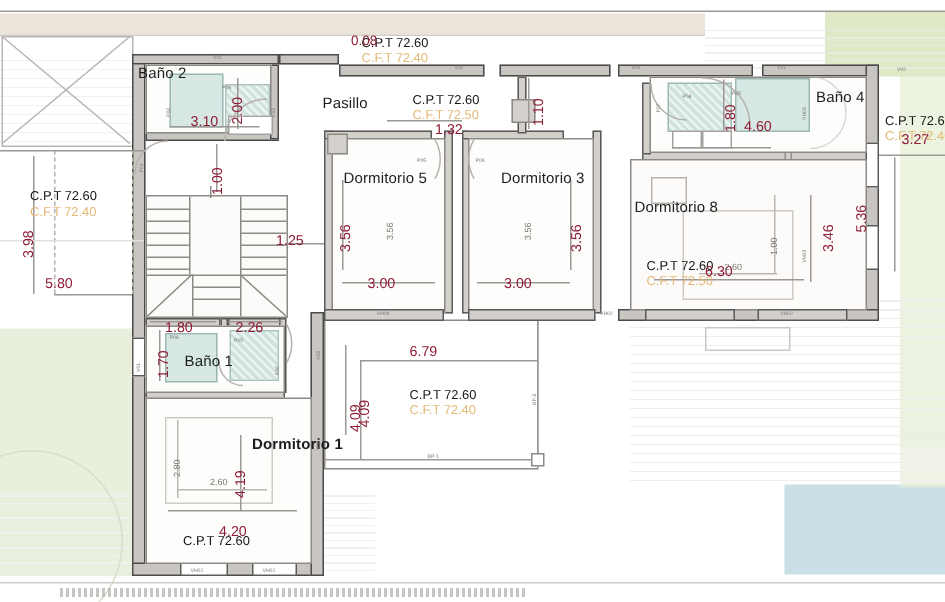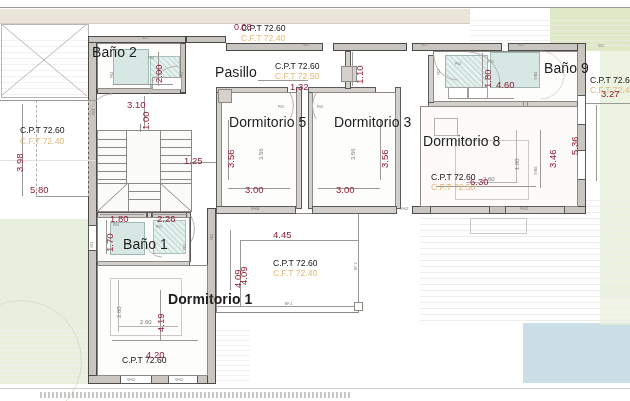--- a/index.html
+++ b/index.html
@@ -19,21 +19,21 @@
   .green{position:absolute;background:#e8efdd;}
   .green2{position:absolute;background:#dfe9c8;}
   .pool{position:absolute;background:#cbdfe6;}
   .beige{position:absolute;background:#ebe4d8;}
   .thinline{position:absolute;background:#b9b6b2;}
   .dashv{position:absolute;border-left:1px dashed #b5b2ae;}
   .dimline{position:absolute;background:#9b9895;height:1px;}
   .dimlinev{position:absolute;background:#9b9895;width:1px;}
 
   
-  .lbl{position:absolute;color:#1d1d1d;font-size:14px;white-space:nowrap;letter-spacing:.1px;}
+  .lbl{position:absolute;color:#1d1d1d;font-size:10px;white-space:nowrap;letter-spacing:.1px;}
   .cpt{position:absolute;color:#141414;font-size:8.6px;white-space:nowrap;font-weight:500;}
   .cft{position:absolute;color:#e3b877;font-size:8.6px;white-space:nowrap;font-weight:500;}
   .dim{position:absolute;color:#8f1d35;font-size:9.5px;white-space:nowrap;}
   .dimsm{position:absolute;color:#8f1d35;font-size:6px;white-space:nowrap;}
   .tiny{position:absolute;color:#7b7873;font-size:3.4px;white-space:nowrap;}
   .vrt{transform:rotate(-90deg);transform-origin:0 0;}
 
   
   .tread{position:absolute;background:#8d8a86;height:1px;}
   .treadv{position:absolute;background:#8d8a86;width:1px;}
@@ -226,21 +226,21 @@
   <div class="dimline" style="left:118px;top:326px;width:60px;background:#bab7b3;"></div>
   <div class="dimline" style="left:466px;top:182px;width:52px;background:#bab7b3;"></div>
   <div class="dimlinev" style="left:516px;top:130px;height:52px;background:#bab7b3;"></div>
   <div class="dimlinev" style="left:118px;top:280px;height:52px;background:#bab7b3;"></div>
 
   <div class="lbl" style="left:92px;top:44px;">Baño 2</div>
   <div class="lbl" style="left:215px;top:64px;">Pasillo</div>
   <div class="lbl" style="left:229px;top:114px;">Dormitorio 5</div>
   <div class="lbl" style="left:334px;top:114px;">Dormitorio 3</div>
   <div class="lbl" style="left:423px;top:133px;">Dormitorio 8</div>
-  <div class="lbl" style="left:544px;top:60px;">Baño 9</div>
+  <div class="lbl" style="left:544px;top:60px;">Baño 4</div>
   <div class="lbl" style="left:123px;top:236px;">Baño 1</div>
   <div class="lbl" style="left:168px;top:291px;font-weight:bold;">Dormitorio 1</div>
 
   <div class="cpt" style="left:241px;top:23px;">C.P.T 72.60</div>
   <div class="cft" style="left:241px;top:33px;">C.F.T 72.40</div>
   <div class="dim" style="left:234px;top:22px;font-size:9px;">0.08</div>
 
   <div class="cpt" style="left:275px;top:61px;">C.P.T 72.60</div>
   <div class="cft" style="left:275px;top:71px;">C.F.T 72.50</div>
 
@@ -251,21 +251,21 @@
   <div class="cft" style="left:273px;top:268px;">C.F.T 72.40</div>
 
   <div class="cpt" style="left:431px;top:172px;">C.P.T 72.60</div>
   <div class="cft" style="left:431px;top:182px;">C.F.T 72.50</div>
 
   <div class="cpt" style="left:590px;top:75px;">C.P.T 72.60</div>
   <div class="cft" style="left:590px;top:85px;">C.F.T 72.40</div>
 
   <div class="cpt" style="left:122px;top:355px;">C.P.T 72.60</div>
 
-  <div class="dim" style="left:127px;top:99px;">3.10</div>
+  <div class="dim" style="left:127px;top:76px;">3.10</div>
   <div class="dim vrt" style="left:153px;top:83px;">2.00</div>
   <div class="dim vrt" style="left:140px;top:130px;">1.00</div>
   <div class="dim" style="left:184px;top:155px;">1.25</div>
 
   <div class="dim" style="left:30px;top:184px;">5.80</div>
   <div class="dim vrt" style="left:14px;top:172px;">3.98</div>
 
   <div class="dim" style="left:290px;top:81px;">1.32</div>
   <div class="dim vrt" style="left:354px;top:84px;">1.10</div>
 
@@ -276,21 +276,21 @@
 
   <div class="dim" style="left:470px;top:176px;">6.30</div>
   <div class="dim vrt" style="left:547px;top:168px;">3.46</div>
 
   <div class="dim vrt" style="left:482px;top:88px;">1.80</div>
   <div class="dim" style="left:496px;top:79px;">4.60</div>
 
   <div class="dim" style="left:601px;top:88px;">3.27</div>
   <div class="dim vrt" style="left:569px;top:155px;">5.36</div>
 
-  <div class="dim" style="left:273px;top:229px;">4.45</div>
+  <div class="dim" style="left:273px;top:229px;">6.79</div>
   <div class="dim vrt" style="left:238px;top:285px;">4.09</div>
 
   <div class="dim" style="left:110px;top:213px;">1.80</div>
   <div class="dim" style="left:157px;top:213px;">2.26</div>
   <div class="dim vrt" style="left:104px;top:252px;">1.70</div>
 
   <div class="dim vrt" style="left:155px;top:332px;">4.19</div>
   <div class="dim" style="left:146px;top:349px;">4.20</div>
   <div class="dim vrt" style="left:232px;top:288px;">4.09</div>
 

